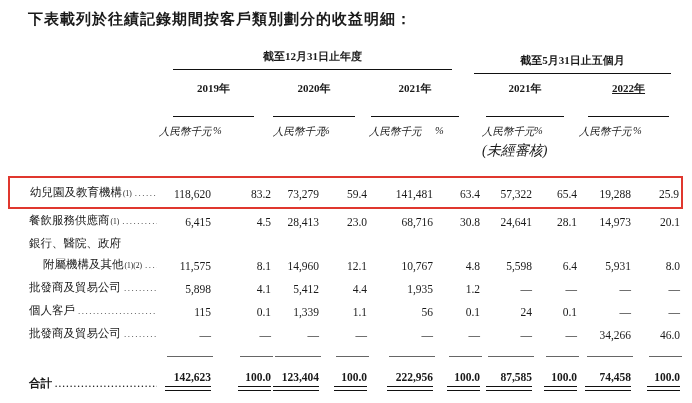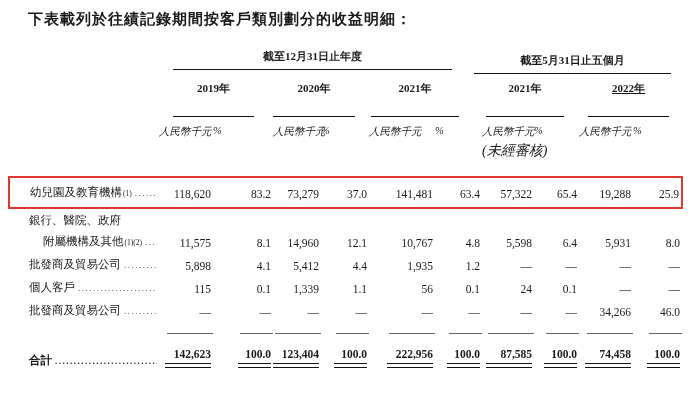--- a/index.html
+++ b/index.html
@@ -174,27 +174,46 @@
         <td class="lbl">
           <span class="lblflex">
               <span>幼兒園及教育機構</span>
               <sup>(1)</sup>
               <span class="leader"></span>
             </span>
         </td>
         <td class="num">118,620</td>
         <td class="num">83.2</td>
         <td class="num">73,279</td>
-        <td class="num">37.0</td>
+        <td class="num">59.4</td>
         <td class="num">141,481</td>
         <td class="num">63.4</td>
         <td class="num">57,322</td>
         <td class="num">65.4</td>
         <td class="num">19,288</td>
         <td class="num">25.9</td>
+      </tr>
+      <tr>
+        <td class="lbl">
+          <span class="lblflex">
+              <span>餐飲服務供應商</span>
+              <sup>(1)</sup>
+              <span class="leader"></span>
+            </span>
+        </td>
+        <td class="num">6,415</td>
+        <td class="num">4.5</td>
+        <td class="num">28,413</td>
+        <td class="num">23.0</td>
+        <td class="num">68,716</td>
+        <td class="num">30.8</td>
+        <td class="num">24,641</td>
+        <td class="num">28.1</td>
+        <td class="num">14,973</td>
+        <td class="num">20.1</td>
       </tr>
       <tr>
         <td class="lbl">
           <div class="pre-line">銀行、醫院、政府</div>
           <span class="lblflex indent">
               <span>附屬機構及其他</span>
               <sup>(1)(2)</sup>
               <span class="leader"></span>
             </span>
         </td>

